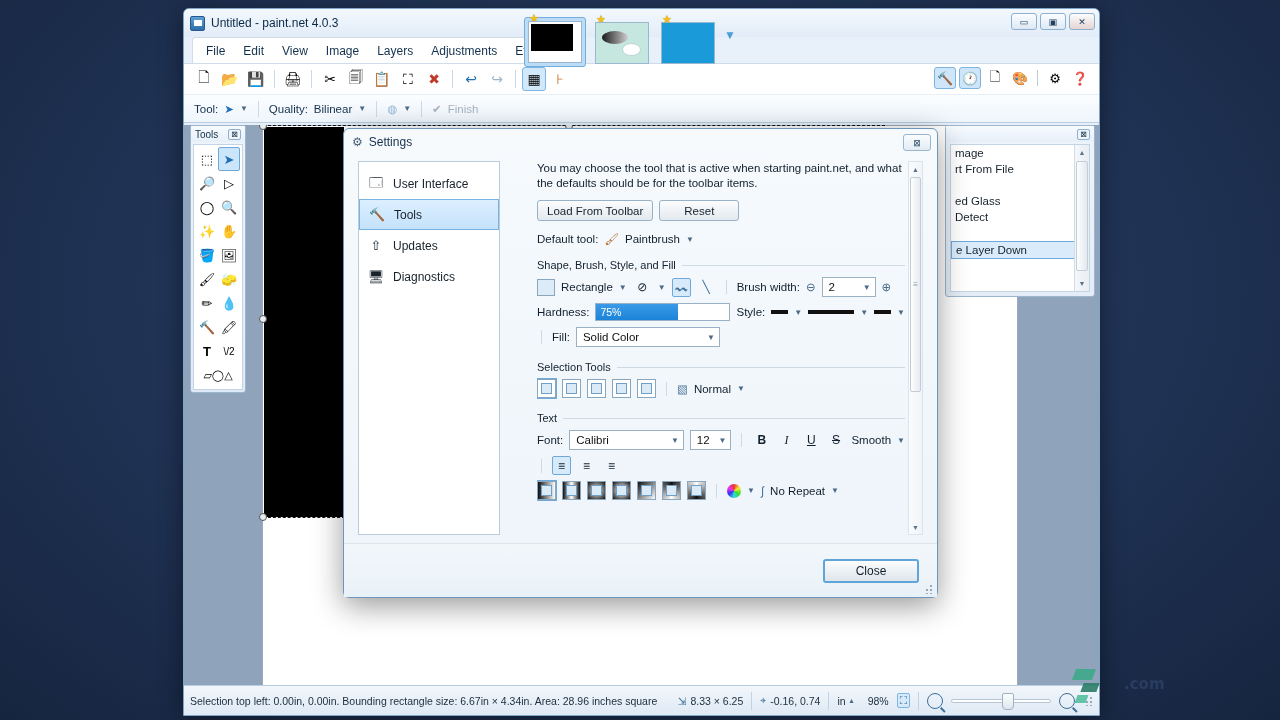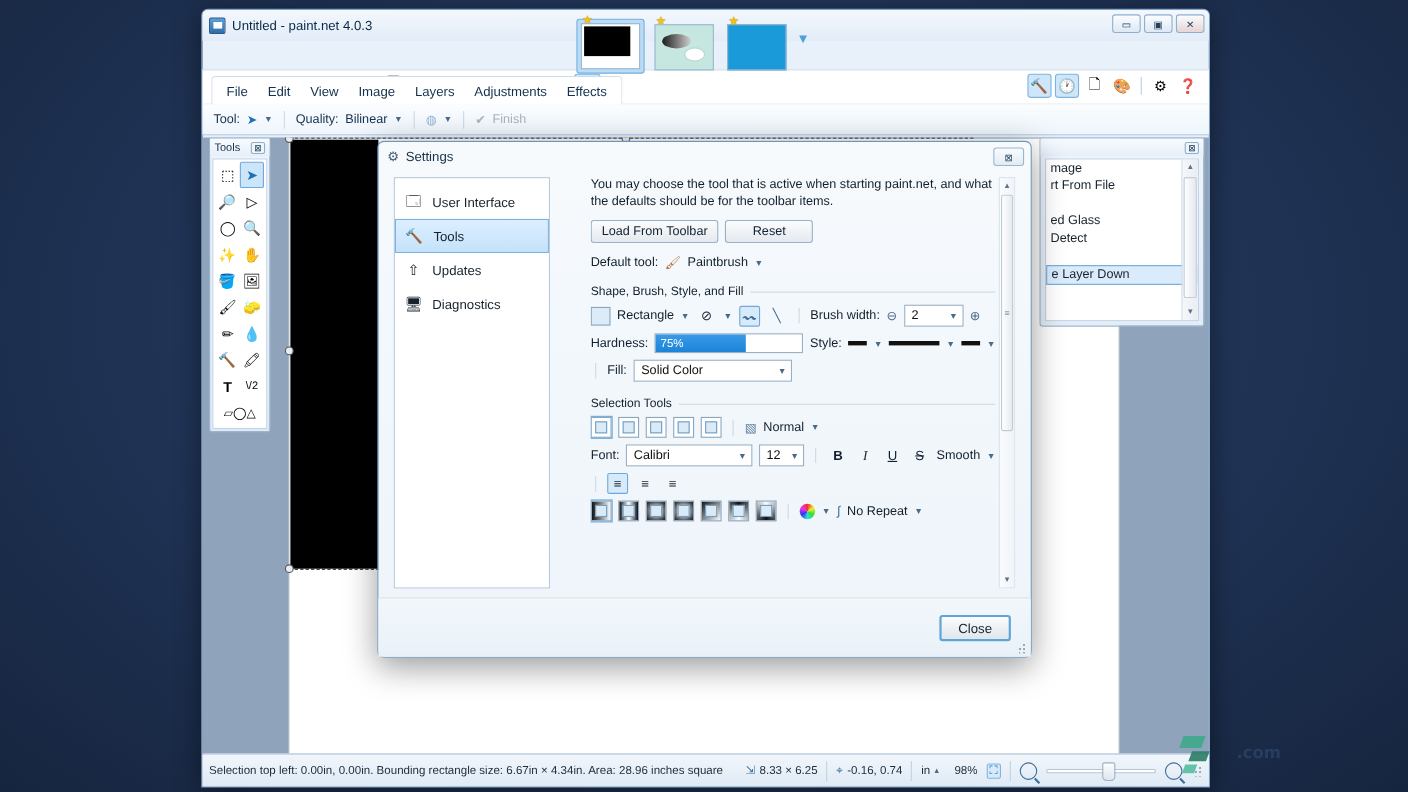--- a/index.html
+++ b/index.html
@@ -49,21 +49,21 @@
     display:flex;align-items:center;justify-content:center;
     font-size:9px;color:#24415e;cursor:pointer;
   }
   .win-btn.cl{ background:linear-gradient(#fbfdff,#e6d4d4); }
   
   #menu-row { display:flex; align-items:flex-start; padding:0 0 0 8px; height:26px; position:relative;}
   #menubar {
     display:flex; gap:0; background:#fff;
     border:1px solid #cfdcea; border-bottom:none;
     border-radius:4px 4px 0 0;
-    height:26px; align-items:center; padding:0 4px;margin-top:32px;
+    height:26px; align-items:center; padding:0 4px;
   }
   #menubar .mi { padding:3px 9px; font-size:12px; color:#13314e; cursor:default; }
   
   #thumbs {
     position:absolute; left:340px; top:-24px; height:54px;
     display:flex; align-items:flex-end; gap:6px;
   }
   .thumb-wrap{ position:relative; padding:3px; border-radius:3px; }
   .thumb-wrap.active{ background:#bcdcf6; border:1px solid #74aedd; }
   .thumb { width:54px;height:42px; border:1px solid #9bb7d0; background:#fff; }
@@ -210,21 +210,21 @@
   #pane-scroll{ position:absolute; right:0; top:0; bottom:0; width:15px;
      background:linear-gradient(90deg,#fafcfe,#f0f4f8); border:1px solid #dbe4ec;}
   #pane-scroll .ar{ height:14px;display:flex;align-items:center;justify-content:center;font-size:7px;color:#5b7287;}
   #pane-thumb{ position:absolute;left:1px;right:1px;top:15px;height:215px;
      background:linear-gradient(90deg,#fefefe,#e6ebf0);border:1px solid #c2ccd6;border-radius:2px;
      display:flex;align-items:center;justify-content:center;font-size:8px;color:#8d9aa6;}
   #dlg-footer{ position:absolute; left:0;right:0;bottom:0;height:54px;
      border-top:1px solid #dde5ec; background:linear-gradient(#f2f7fb,#e9f1f8);
      display:flex;align-items:center;justify-content:flex-end;padding:0 18px;}
   #close-btn{
-    width:65px;height:24px;border:2px solid #5fa5d8;border-radius:3px;
+    width:96px;height:24px;border:2px solid #5fa5d8;border-radius:3px;
     background:linear-gradient(#fbfcfd,#dfe6ec);
     font-size:12px;color:#13222e;display:flex;align-items:center;justify-content:center;cursor:pointer;
   }
   .resize-grip{ position:absolute;right:4px;bottom:3px;width:10px;height:10px;
     background:
       radial-gradient(circle 1px at 8px 2px,#9aa8b5 99%,transparent),
       radial-gradient(circle 1px at 8px 6px,#9aa8b5 99%,transparent),
       radial-gradient(circle 1px at 4px 6px,#9aa8b5 99%,transparent),
       radial-gradient(circle 1px at 8px 10px,#9aa8b5 99%,transparent),
       radial-gradient(circle 1px at 4px 10px,#9aa8b5 99%,transparent);
@@ -519,20 +519,21 @@
           <span class="sel-ico"></span>
           <span class="sel-ico"></span>
           <span class="sel-ico"></span>
           <span class="sel-ico"></span>
           <span class="tbsep" style="height:14px"></span>
           <span style="color:#5b7fa1">▧</span>
           <span>Normal</span>
           <span class="drop-caret">▼</span>
         </div>
 
+        <div class="grp-title" style="margin-top:14px">Text</div>
         <div class="row">
           <span>Font:</span>
           <span class="combo" style="width:116px">
             <span>Calibri</span>
             <span class="drop-caret">▼</span>
           </span>
           <span class="combo" style="width:42px">
             <span>12</span>
             <span class="drop-caret">▼</span>
           </span>

